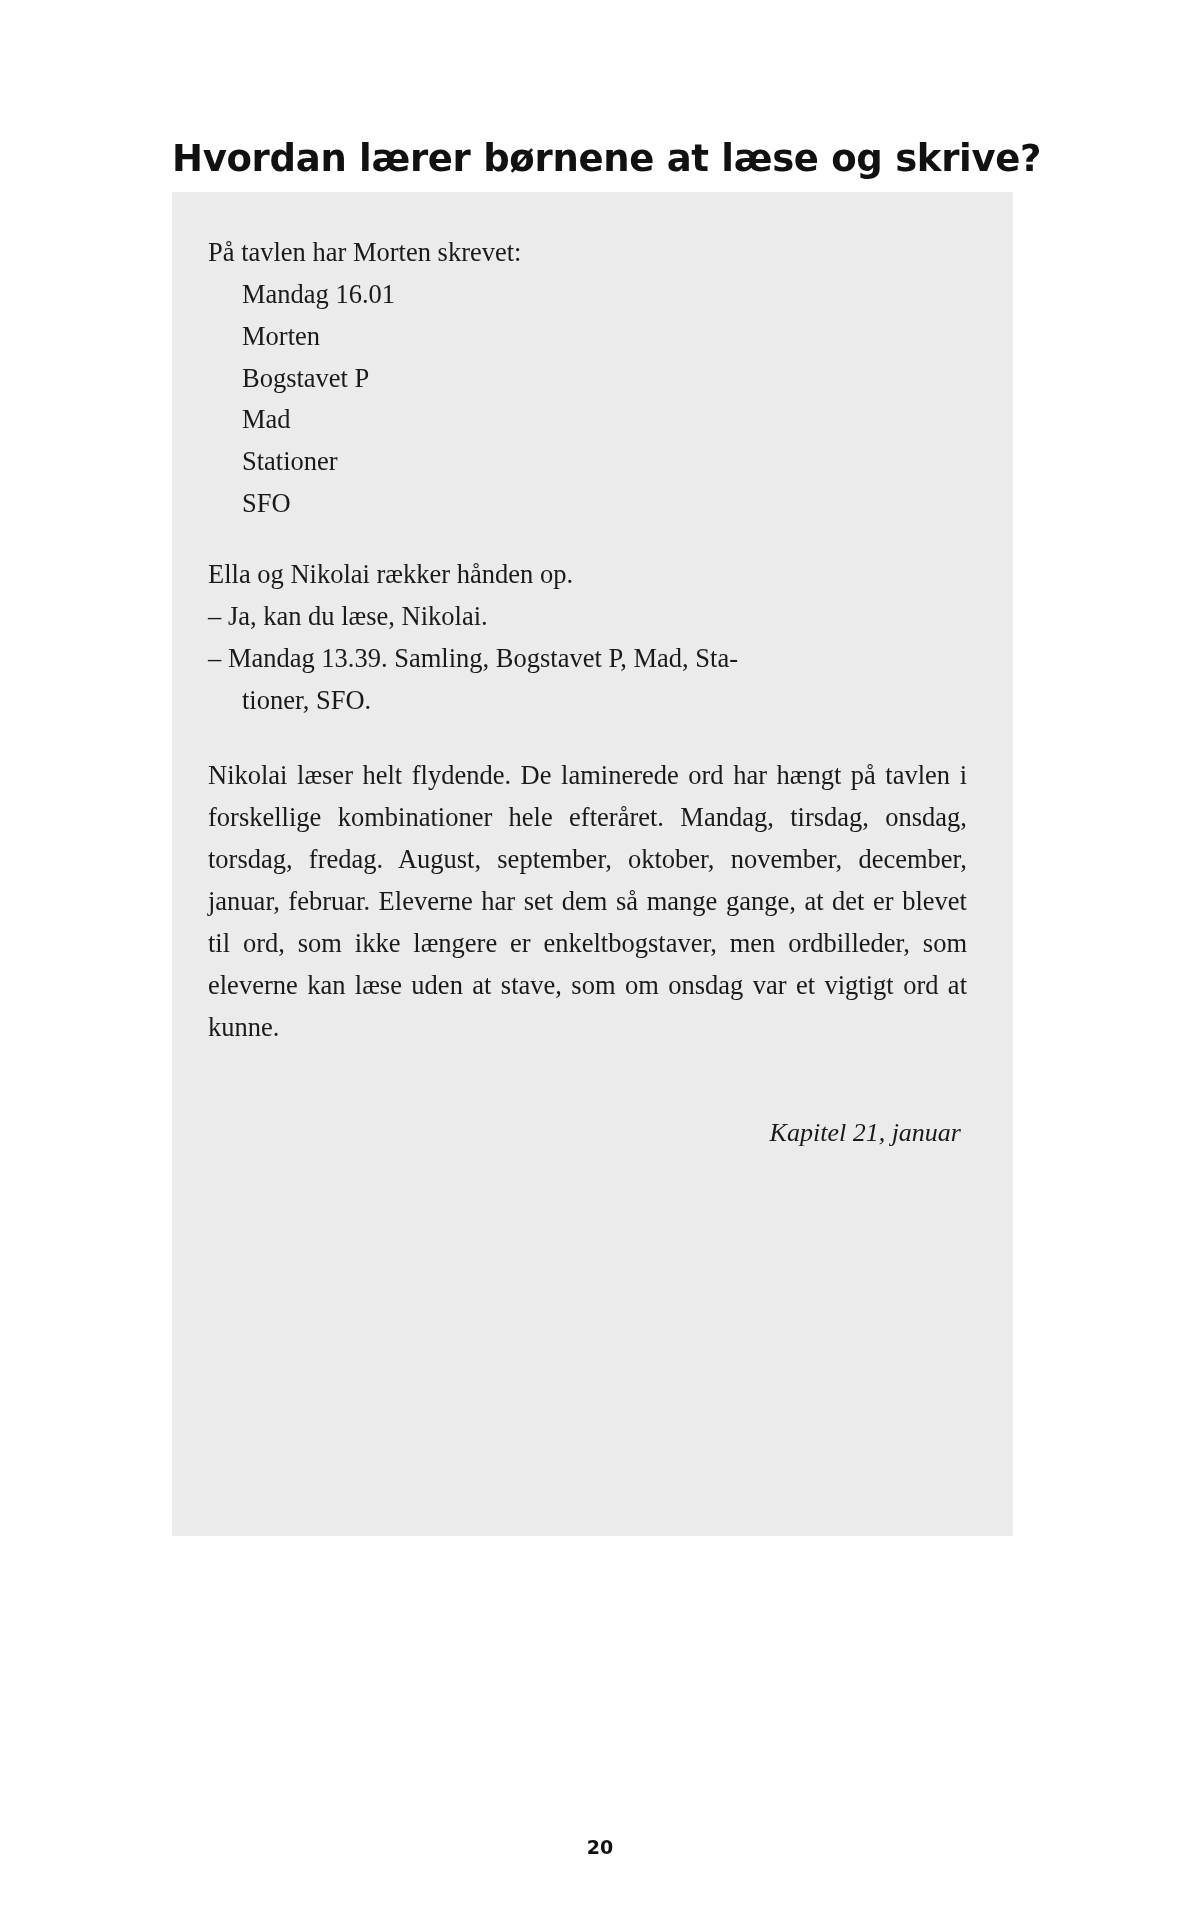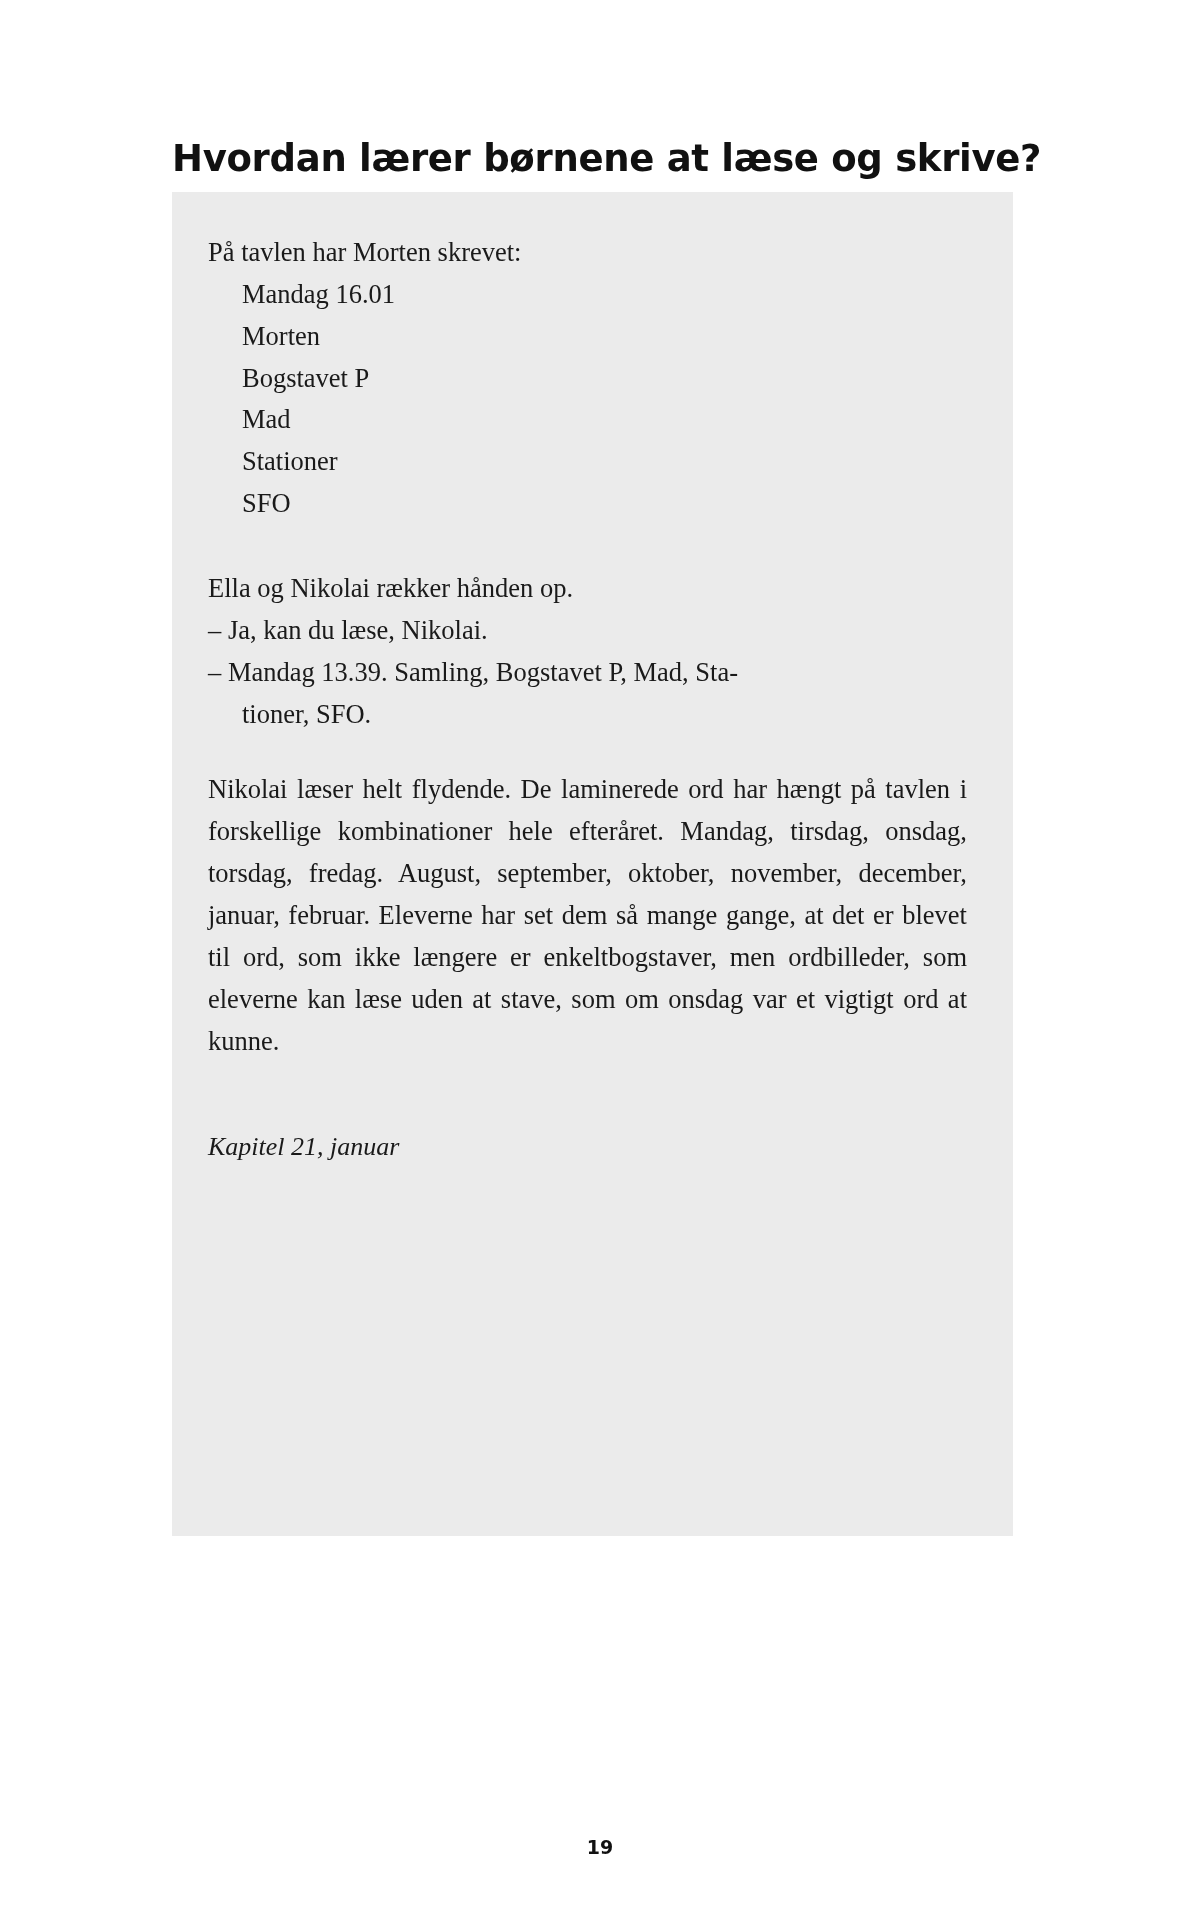--- a/index.html
+++ b/index.html
@@ -50,21 +50,21 @@
   }
 
   .box-inner {
     font-size: 26.5px;
     line-height: 1.58;
     color: #1a1a1a;
   }
 
   
   .transcript {
-    margin: 0 0 43px 0;
+    margin: 0 0 29px 0;
   }
   .transcript .line {
     white-space: pre;
   }
   .transcript .line.indent {
     padding-left: 34px;
   }
 
   
   .dialogue {
@@ -86,21 +86,21 @@
   .body-par {
     margin: 0;
     text-align: justify;
     text-align-last: left;
     hyphens: none;
   }
 
   
   .attribution {
     margin-top: 64px;
-    text-align: left;
+    text-align: right;
     font-style: italic;
     font-size: 26px;
     padding-right: 6px;
   }
 
   
   .folio {
     position: absolute;
     left: 0;
     top: 1836px;
@@ -139,15 +139,15 @@
         <div class="line tail">tioner, SFO.</div>
       </div>
 
       <p class="body-par">Nikolai læser helt flydende. De laminerede ord har hængt på tavlen i forskellige kombinationer hele efteråret. Mandag, tirsdag, onsdag, torsdag, fredag. August, september, oktober, november, december, januar, februar. Eleverne har set dem så mange gange, at det er blevet til ord, som ikke længere er enkeltbogstaver, men ordbilleder, som eleverne kan læse uden at stave, som om onsdag var et vigtigt ord at kunne.</p>
 
       <div class="attribution">Kapitel 21, januar</div>
 
     </div>
   </div>
 
-  <div class="folio">19</div>
+  <div class="folio">20</div>
 
 </div>
 
 </body></html>

